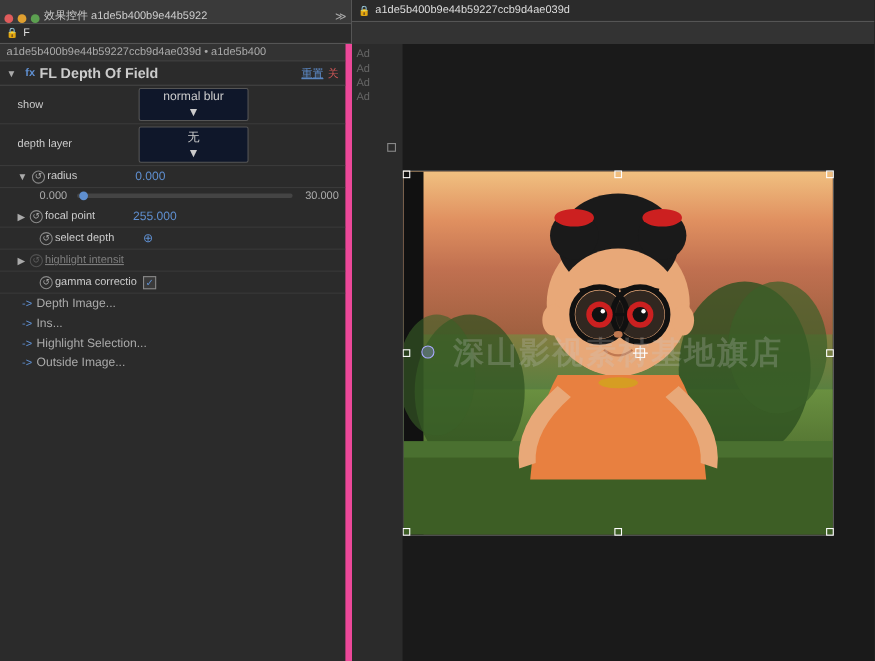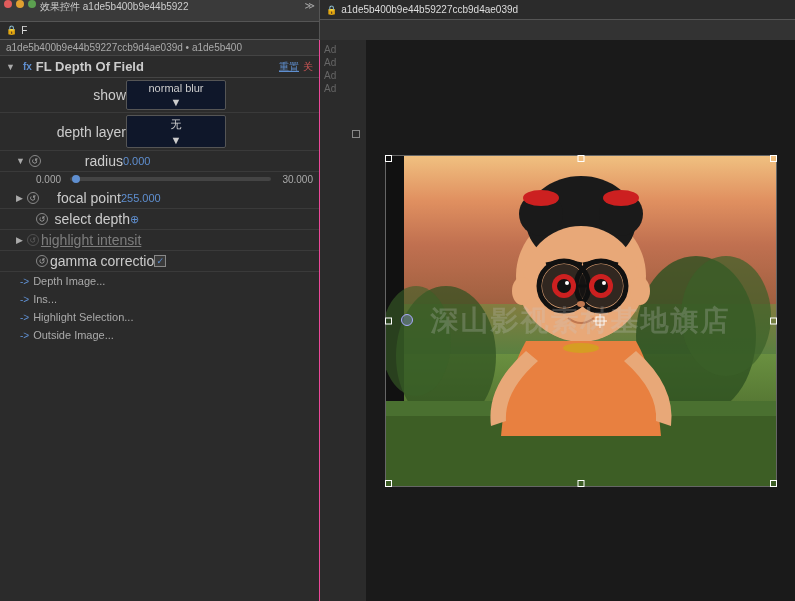--- a/index.html
+++ b/index.html
@@ -31,21 +31,21 @@
     }
 
     .tab-panel-right {
       flex: 1;
       display: flex;
       flex-direction: column;
     }
 
     .tab-bar {
       display: flex;
-      align-items: flex-start;
+      align-items: flex-end;
       background: #3a3a3a;
       height: 24px;
       border-bottom: 1px solid #555;
       padding: 0 4px;
       gap: 4px;
     }
 
     .tab-bar-dot {
       width: 8px; height: 8px;
       border-radius: 50%;
@@ -99,21 +99,21 @@
       display: flex;
       flex-direction: row;
       flex: 1;
       overflow: hidden;
     }
 
     
     .effects-panel {
       width: 320px;
       background: #2b2b2b;
-      border-right: 1px solid #ec4899;
+      border-right: 6px solid #ec4899;
       display: flex;
       flex-direction: column;
       overflow: hidden;
     }
 
     .breadcrumb-row {
       background: #333;
       padding: 2px 6px;
       font-size: 10px;
       color: #aaa;
@@ -161,24 +161,23 @@
     .prop-row {
       display: flex;
       align-items: center;
       padding: 2px 6px 2px 16px;
       border-bottom: 1px solid #3a3a3a;
       min-height: 20px;
     }
 
     .prop-label {
       color: #ccc;
-      font-size: 14px;
+      font-size: 10px;
       flex: 0 0 110px;
       white-space: nowrap;
-      text-align: right;
     }
 
     .prop-value {
       color: #5f8fd0;
       font-size: 11px;
       flex: 1;
     }
 
     .prop-value.white {
       color: #ccc;
@@ -309,21 +308,20 @@
       display: flex;
       flex: 1;
       overflow: hidden;
     }
 
     .comp-viewport {
       flex: 1;
       background: #1a1a1a;
       display: flex;
       align-items: center;
-      justify-content: center;
       position: relative;
       overflow: hidden;
     }
 
     .image-container {
       position: relative;
       border: 1px solid #666;
     }
 
     .corner-handle {

